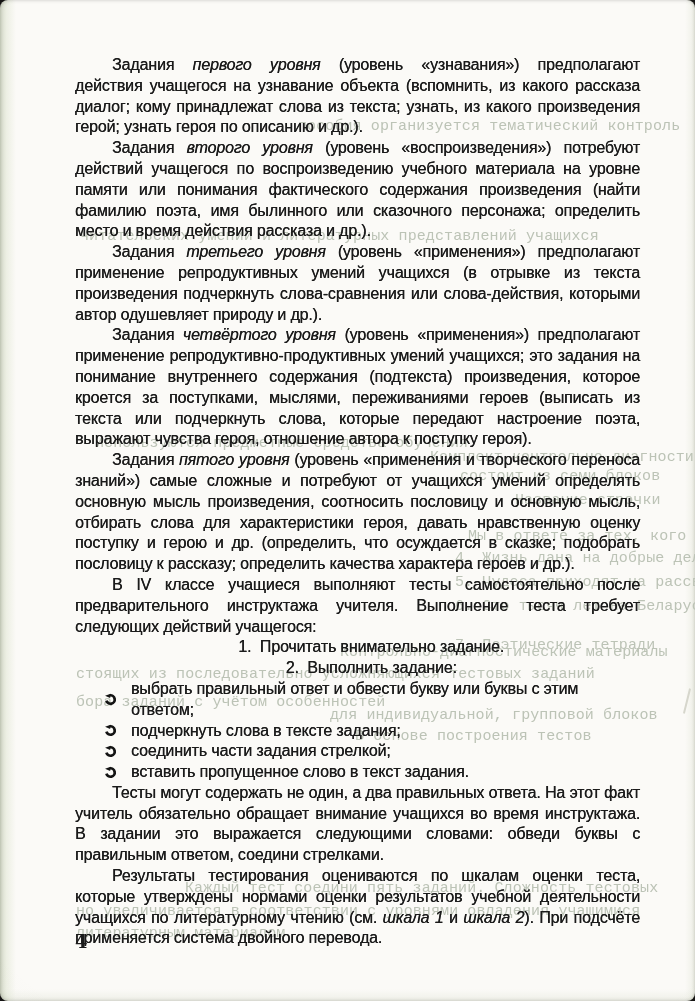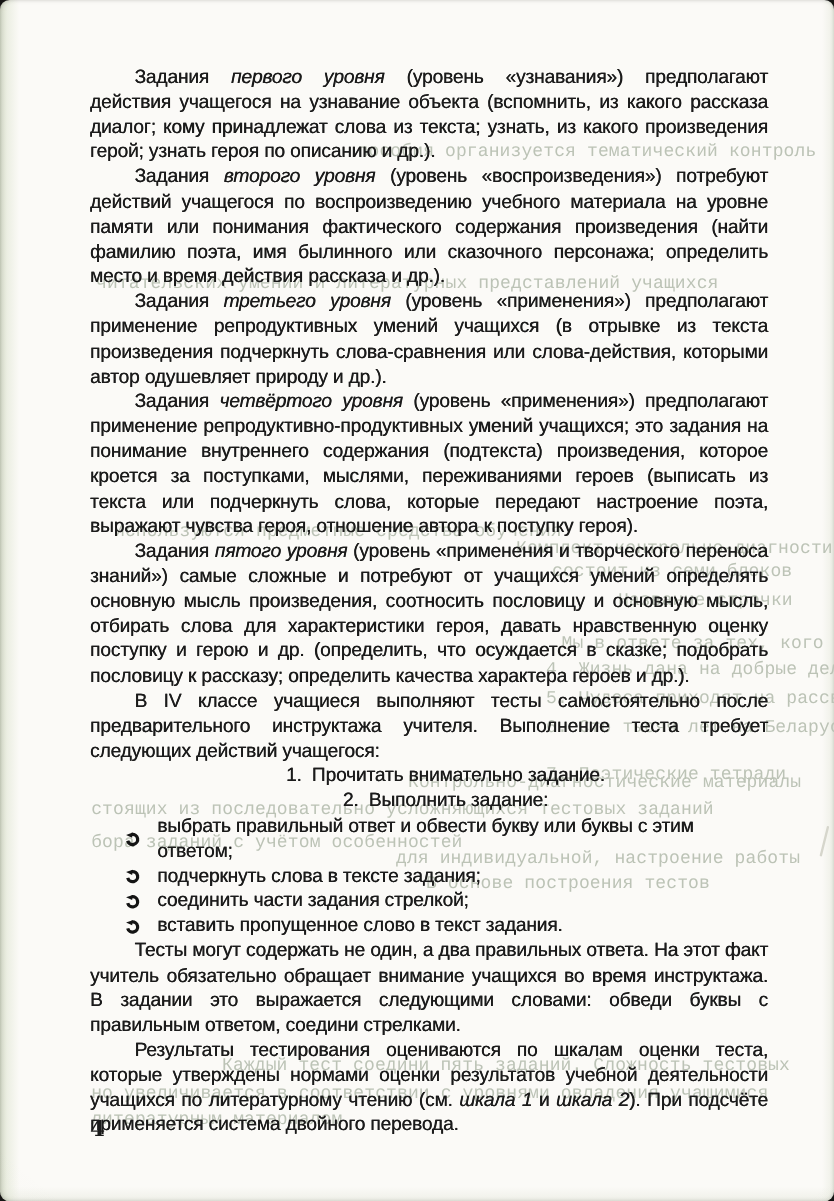--- a/index.html
+++ b/index.html
@@ -107,19 +107,19 @@
       <span class="bleed" style="top: 468px; left: 460px; text-align: center;">состоит из семи блоков</span>
       <span class="bleed" style="top: 492px; left: 515px;">Название строчки</span>
       <span class="bleed" style="top: 528px; left: 468px;">Мы в ответе за тех, кого приручили</span>
       <span class="bleed" style="top: 550px; left: 455px;">4.  Жизнь дана на добрые дела</span>
       <span class="bleed" style="top: 574px; left: 455px; text-align: right;">5.  Чудеса приходят на рассвете</span>
       <span class="bleed" style="top: 598px; left: 455px;">6.  Сто тысяч лет на Беларуси</span>
       <span class="bleed" style="top: 621px; left: 455px; margin-top: 16px;">7.  Поэтические тетради</span>
       <span class="bleed" style="top: 644px; left: 340px;">Контрольно-диагностические материалы</span>
       <span class="bleed" style="top: 666px; left: 76px;">стоящих из последовательно усложняющихся тестовых заданий</span>
       <span class="bleed" style="top: 694px; left: 76px;">бора заданий с учётом особенностей</span>
-      <span class="bleed" style="top: 707px; left: 330px;">для индивидуальной, настроение работы</span>
+      <span class="bleed" style="top: 707px; left: 330px;">для индивидуальной, групповой блоков</span>
       <span class="bleed" style="top: 728px; left: 355px;">В основе построения тестов</span>
       <span class="bleed" style="top: 880px; left: 185px;">Каждый тест соедини пять заданий. Сложность тестовых</span>
       <span class="bleed" style="top: 925px; left: 76px;">литературным материалом</span>
       <span class="bleed" style="top: 903px; left: 76px;">но увеличивается в соответствии с уровнями овладения учащимися</span>
     </div>
 </div>
 
 </body></html>

